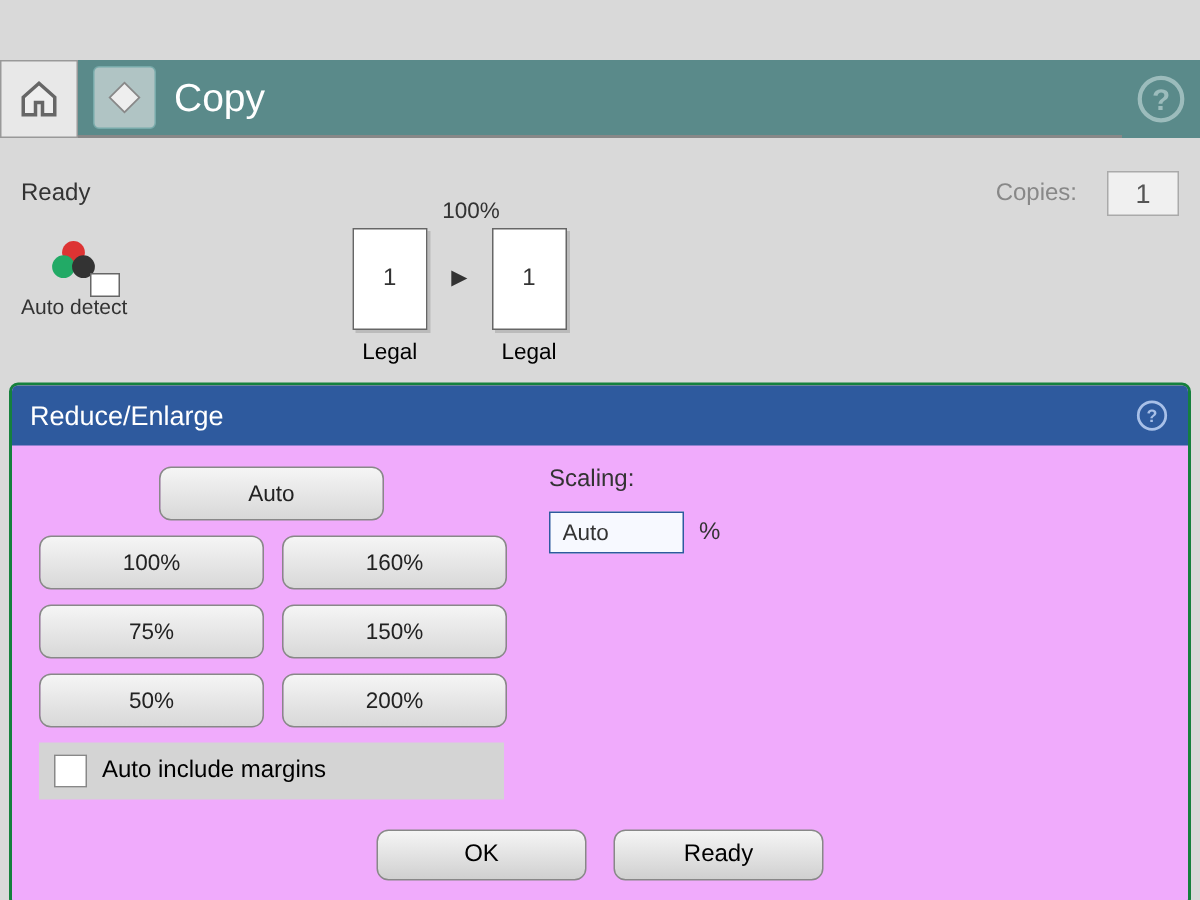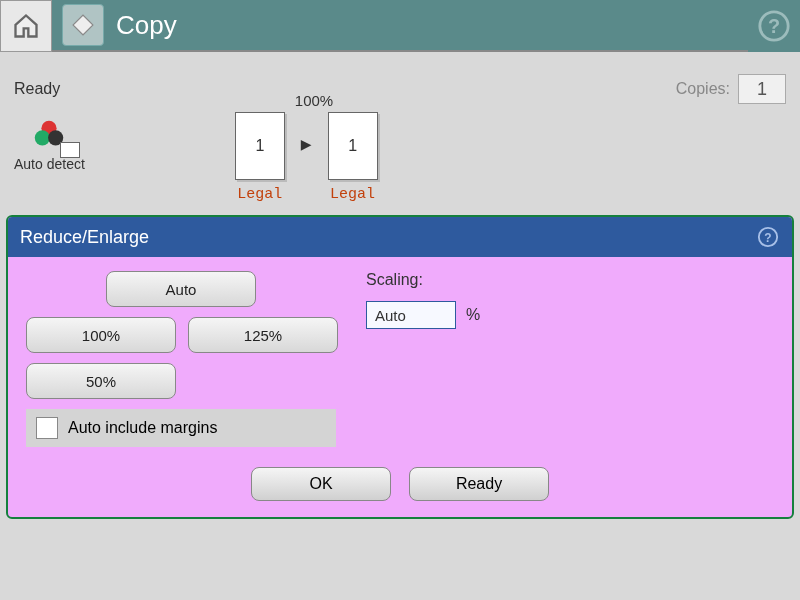--- a/index.html
+++ b/index.html
@@ -1,21 +1,21 @@
 <!DOCTYPE html>
 <html><head>
 <meta charset="utf-8">
 <style>
   * { box-sizing: border-box; font-family: Arial, sans-serif; }
   body { margin: 0; width: 800px; height: 600px; background: #d9d9d9; overflow: hidden; }
 
   
   .topbar {
     display: flex; align-items: stretch; height: 52px;
-    background: #5a8a8a; border-bottom: 2px solid #888;
+    background: #5a8a8a; border-bottom: 2px solid #888; margin-top: 40px;
   }
   .home-btn {
     width: 52px; height: 52px; background: #e8e8e8; border: 1px solid #999;
     display: flex; align-items: center; justify-content: center; cursor: pointer;
     margin: 0; border-radius: 0;
   }
   .copy-section {
     display: flex; align-items: center; gap: 12px; padding: 0 10px; flex: 1;
   }
   .copy-icon-box {
@@ -26,21 +26,21 @@
   .help-btn-top {
     width: 52px; height: 52px; background: #5a8a8a; border: none;
     display: flex; align-items: center; justify-content: center; cursor: pointer;
   }
 
   
   .status-row {
     display: flex; align-items: center; justify-content: space-between;
     padding: 10px 14px 0 14px; font-size: 16px; color: #333; margin-top: 12px;
   }
-  .copies-group { display: flex; align-items: center; gap: 8px; color: #888; }
+  .copies-group { display: flex; align-items: center; gap: 20px; color: #888; }
   .copies-box {
     width: 48px; height: 30px; border: 1px solid #aaa; background: #f0f0f0;
     display: flex; align-items: center; justify-content: center; font-size: 18px; color: #555;
   }
 
   
   .preview-row {
     display: flex; align-items: flex-start; gap: 30px; padding: 8px 14px 6px 14px;
   }
   .preview-item { display: flex; flex-direction: column; align-items: center; font-size: 14px; color: #333; }
@@ -56,21 +56,21 @@
   .paper-pair { display: flex; align-items: flex-start; gap: 16px; margin-left: 120px; position: relative; }
   .paper {
     width: 50px; height: 68px; background: #fff; border: 1px solid #666;
     display: flex; align-items: center; justify-content: center; font-size: 16px; color: #333;
     box-shadow: 2px 2px 0 #bbb;
     position: relative;
   }
   .paper::after { content: ""; position: absolute; top: 6px; left: 6px; right: 6px; height: 1px; background: transparent; }
   .scale-label { position: absolute; top: -20px; left: 60px; font-size: 15px; color: #333; }
   .arrow { margin-top: 24px; font-size: 14px; color: #333; }
-  .paper-caption { margin-top: 6px; font-size: 15px; color: #c2410c; font-family: Liberation Mono, monospace; }
+  .paper-caption { margin-top: 6px; font-size: 15px; color: #000000; }
 
   
   .dialog {
     margin: 6px; border: 2px solid #15803d; background: #f0abfc; border-radius: 6px;
     overflow: hidden;
   }
   .dialog-titlebar {
     background: #2e5a9e; color: #fff; display: flex; align-items: center;
     justify-content: space-between; padding: 8px 12px; font-size: 18px;
   }
@@ -180,24 +180,29 @@
         <text x="12" y="17" text-anchor="middle" font-size="13" fill="#a8c0e8" font-weight="bold">?</text>
       </svg>
     </div>
   </div>
 
   <div class="dialog-body">
     <div class="left-col">
       <button class="preset-btn auto-btn">Auto</button>
       <div class="btn-row">
         <button class="preset-btn">100%</button>
-        <button class="preset-btn">125%</button>
+        <button class="preset-btn">160%</button>
+      </div>
+      <div class="btn-row">
+        <button class="preset-btn">75%</button>
+        <button class="preset-btn">150%</button>
       </div>
       <div class="btn-row">
         <button class="preset-btn">50%</button>
+        <button class="preset-btn">200%</button>
       </div>
       <div class="checkbox-row">
         <div class="checkbox"></div>
         <span>Auto include margins</span>
       </div>
     </div>
 
     <div class="right-col">
       <div>Scaling:</div>
       <div class="scaling-input-row">

